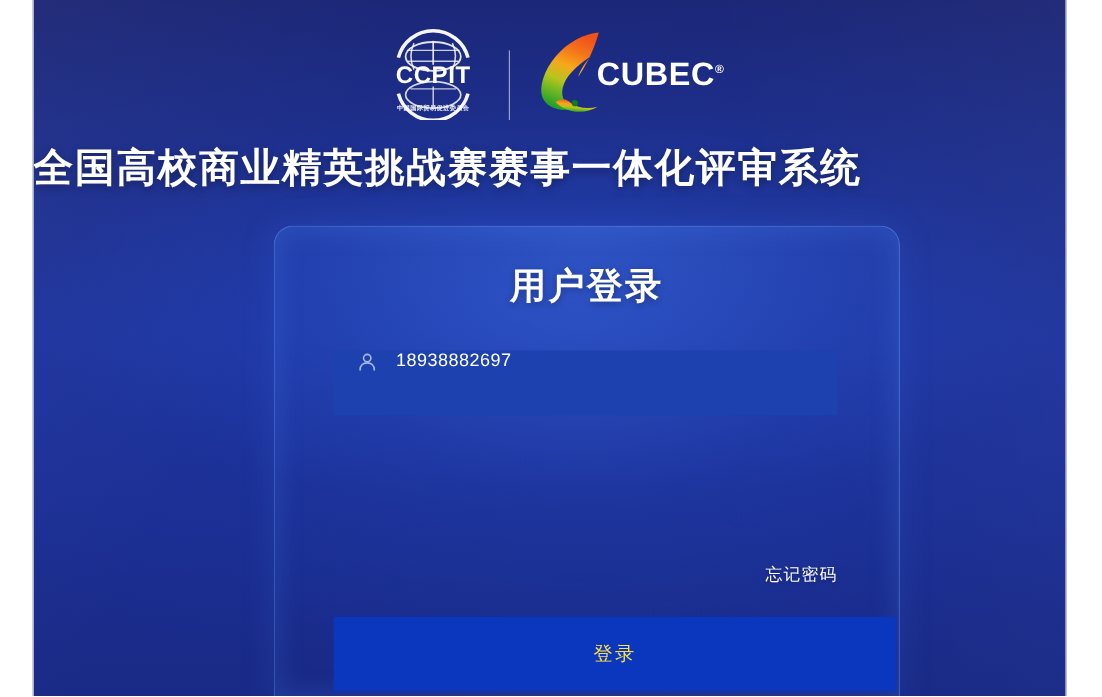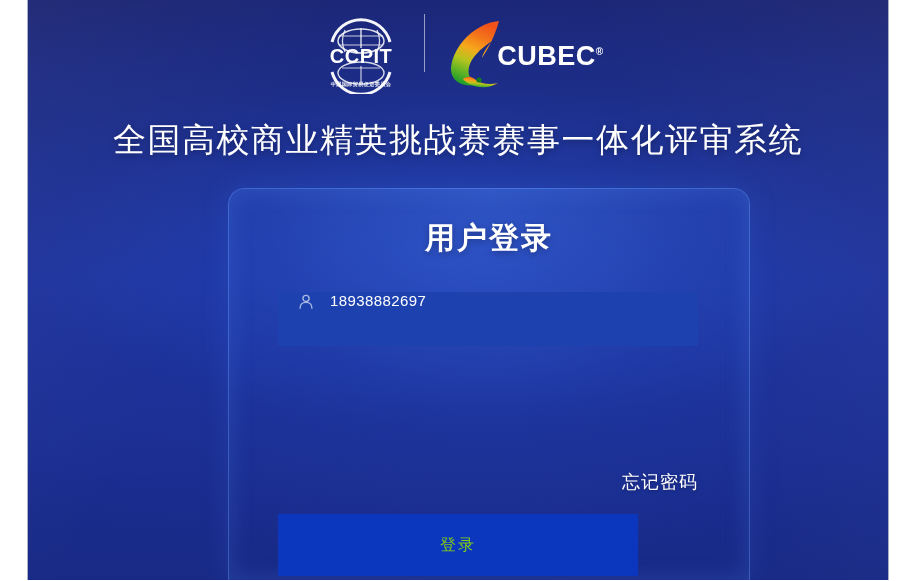--- a/index.html
+++ b/index.html
@@ -48,21 +48,21 @@
     pointer-events: none;
   }
 
   
   #brand {
     position: absolute;
     left: 0;
     top: 14px;
     width: 100%;
     display: flex;
-    align-items: flex-start;
+    align-items: flex-end;
     justify-content: center;
     gap: 0px;
     height: 86px;
   }
   #ccpit-logo {
     width: 98px;
     height: 80px;
     position: relative;
   }
   #ccpit-logo svg { display: block; }
@@ -97,24 +97,24 @@
     vertical-align: super;
     font-weight: bold;
   }
 
   
   #system-title {
     position: absolute;
     left: 0;
     top: 118px;
     width: 100%;
-    text-align: center;
+    text-align: left;
     color: #ffffff;
     font-size: 33px;
-    font-weight: normal;
+    font-weight: bold;
     letter-spacing: 1.5px;
     text-shadow: 0 2px 7px rgba(0,0,0,0.35);
     white-space: nowrap;
   }
 
   
   #login-card {
     position: absolute;
     left: 200px;
     top: 188px;
@@ -178,34 +178,34 @@
   .field-text.placeholder {
     color: #b9c6e8;
     opacity: 0.85;
   }
 
   #forgot-password {
     position: absolute;
     right: 52px;
     top: 282px;
     color: #ffffff;
-    font-size: 18px;
+    font-size: 14px;
     letter-spacing: 1px;
     cursor: pointer;
     text-shadow: 0 1px 3px rgba(0,0,0,0.30);
   }
 
   #login-button {
     position: absolute;
     left: 50px;
     top: 326px;
-    width: 360px;
+    width: 469px;
     height: 62px;
     background: #0b37bf;
-    color: #84cc16;
+    color: #fde047;
     font-size: 16px;
     letter-spacing: 2px;
     display: flex;
     align-items: center;
     justify-content: center;
     border: none;
     cursor: pointer;
     font-family: inherit;
     box-sizing: border-box;
     text-align: center;

